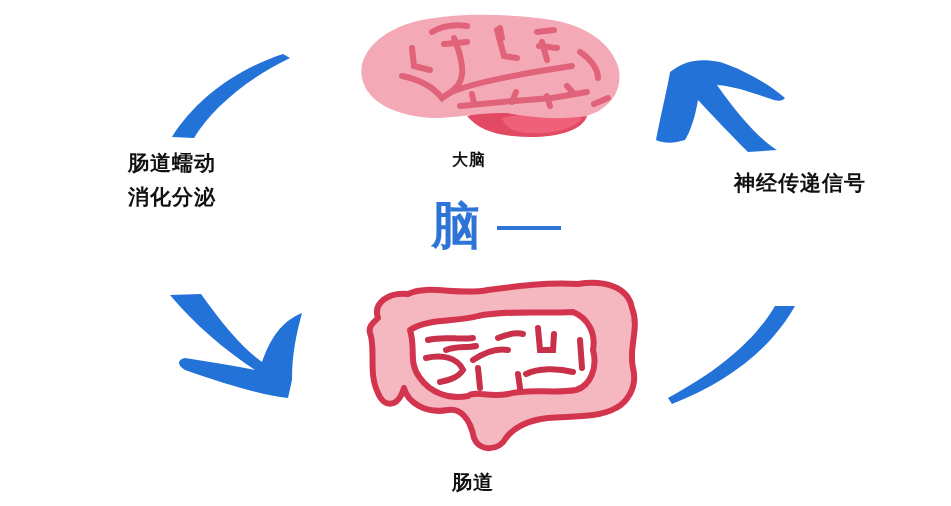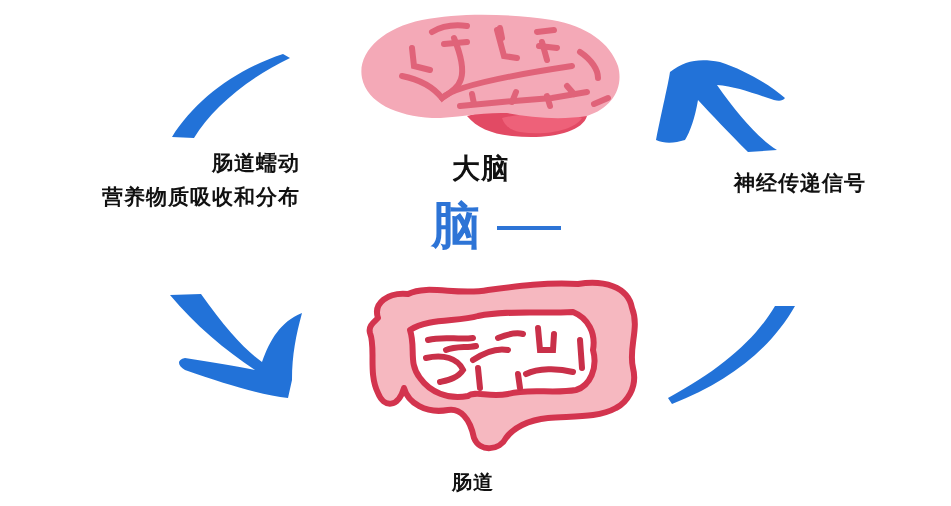--- a/index.html
+++ b/index.html
@@ -17,28 +17,28 @@
 
     .text-block {
       position: absolute;
       text-align: center;
       font-weight: bold;
       font-size: 21px;
       line-height: 34px;
       color: #111;
       letter-spacing: 1px;
     }
-    .left-block { left: 4px; top: 146px; width: 296px; text-align: right; }
+    .left-block { left: 24px; top: 146px; width: 296px; }
     .right-block { left: 690px; top: 166px; width: 220px; }
     .left-block div, .right-block div { white-space: nowrap; }
 
     .brain-label {
       position: absolute;
       left: 452px; top: 150px;
-      font-size: 28px; font-weight: bold;
+      font-size: 16px; font-weight: bold;
       letter-spacing: 1px;
     }
     .gut-label {
       position: absolute;
       left: 452px; top: 469px;
       font-size: 20px; font-weight: bold;
       letter-spacing: 1px;
     }
     .title {
       position: absolute;
@@ -114,21 +114,21 @@
 
   <span class="brain-label">大脑</span>
 
   <div class="title">
     <span>脑</span>
     <span class="dash"></span>
   </div>
 
   <div class="text-block left-block">
     <div>肠道蠕动</div>
-    <div>营养物质吸收和分布</div>
+    <div>消化分泌</div>
   </div>
 
   <div class="text-block right-block">
     <div>神经传递信号</div>
   </div>
 
   <svg class="abs" style="left:348px; top:278px;" width="300" height="178" viewBox="0 0 300 178">
 
     <path d="M30,40 C25,25 40,14 60,16 C80,6 110,18 140,12 C170,8 200,4 230,6
              C255,2 280,8 284,30 C292,50 280,70 285,90 C290,110 278,125 268,130

